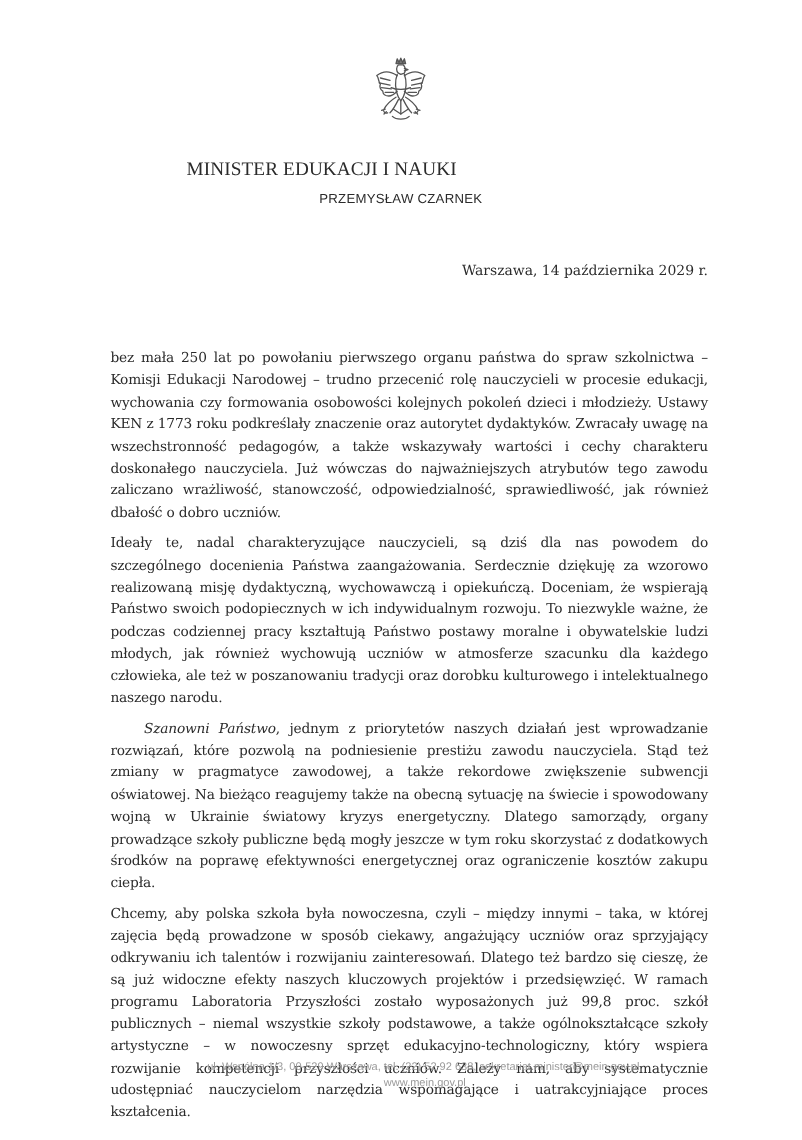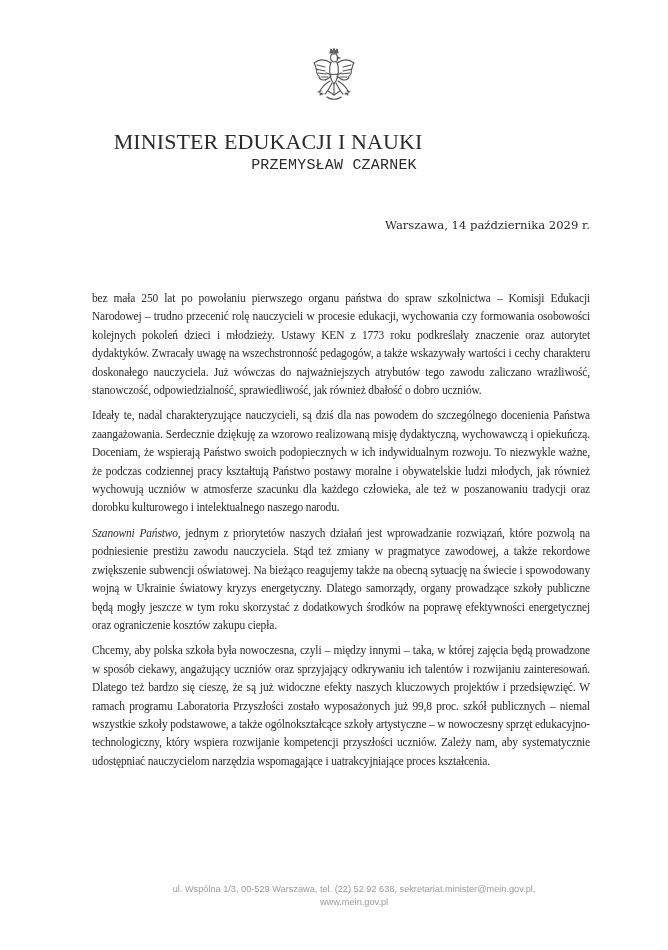--- a/index.html
+++ b/index.html
@@ -22,33 +22,33 @@
     height: 58px;
   }
   .emblem svg { width: 100%; height: 100%; display: block; }
   .ministry {
     position: absolute;
     left: 0;
     width: 536px;
     top: 131px;
     text-align: center;
     font-family: "Liberation Serif", serif;
-    font-size: 22px;
+    font-size: 16px;
     letter-spacing: 0.1px;
     color: #2b2b2b;
     line-height: 22px;
   }
   .minister-name {
     position: absolute;
     left: 0;
     width: 668px;
     top: 157px;
     text-align: center;
-    font-family: Liberation Mono, monospace;
-    font-size: 15px;
+    font-family: Liberation Sans, sans-serif;
+    font-size: 11px;
     letter-spacing: 0.2px;
     color: #2b2b2b;
     line-height: 18px;
   }
   .date-line {
     position: absolute;
     right: 78px;
     top: 216px;
     font-family: "DejaVu Serif", serif;
     font-size: 11.6px;
@@ -67,23 +67,22 @@
     letter-spacing: -0.15px;
   }
   .salutation {
     font-style: italic;
     margin: 0 0 7px 0;
     text-align: left;
   }
   .para {
     margin: 0 0 7px 0;
     text-align: justify;
-    font-family: Liberation Serif, serif;
   }
-  .para .inline-italic { font-style: italic; }
+  .para .inline-italic { font-style: italic; margin-left: 28px; }
   .footer {
     position: absolute;
     left: 0;
     width: 668px;
     top: 883px;
     text-align: center;
     font-family: "Liberation Sans", sans-serif;
     font-size: 9.2px;
     color: #9a9a9a;
     line-height: 13px;

